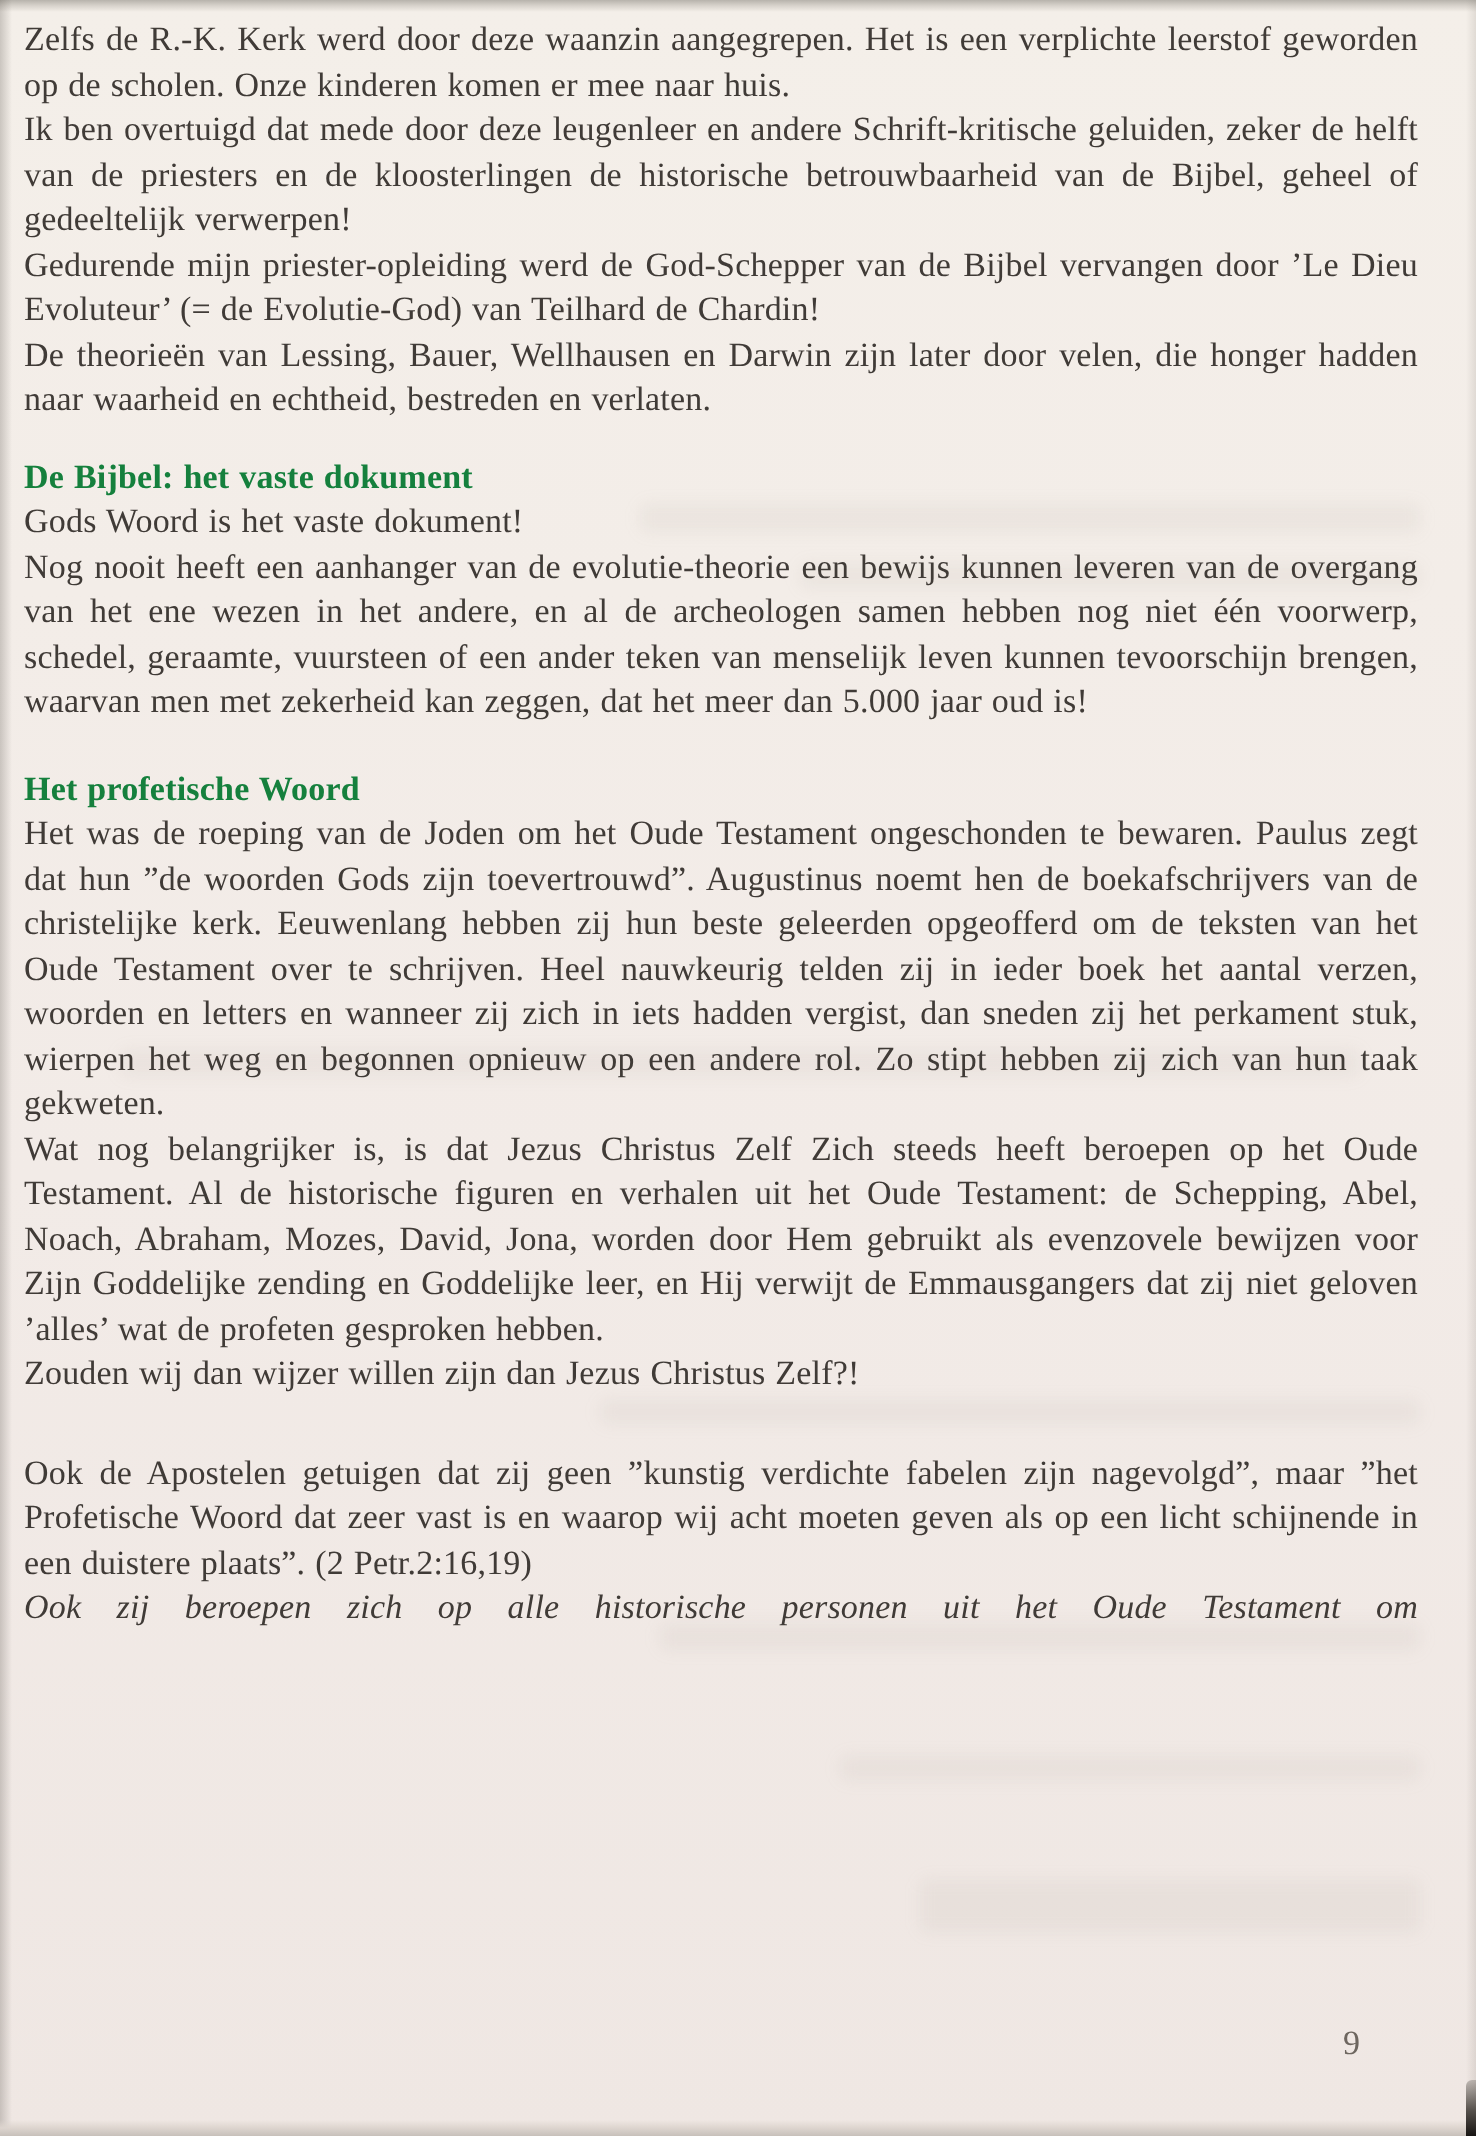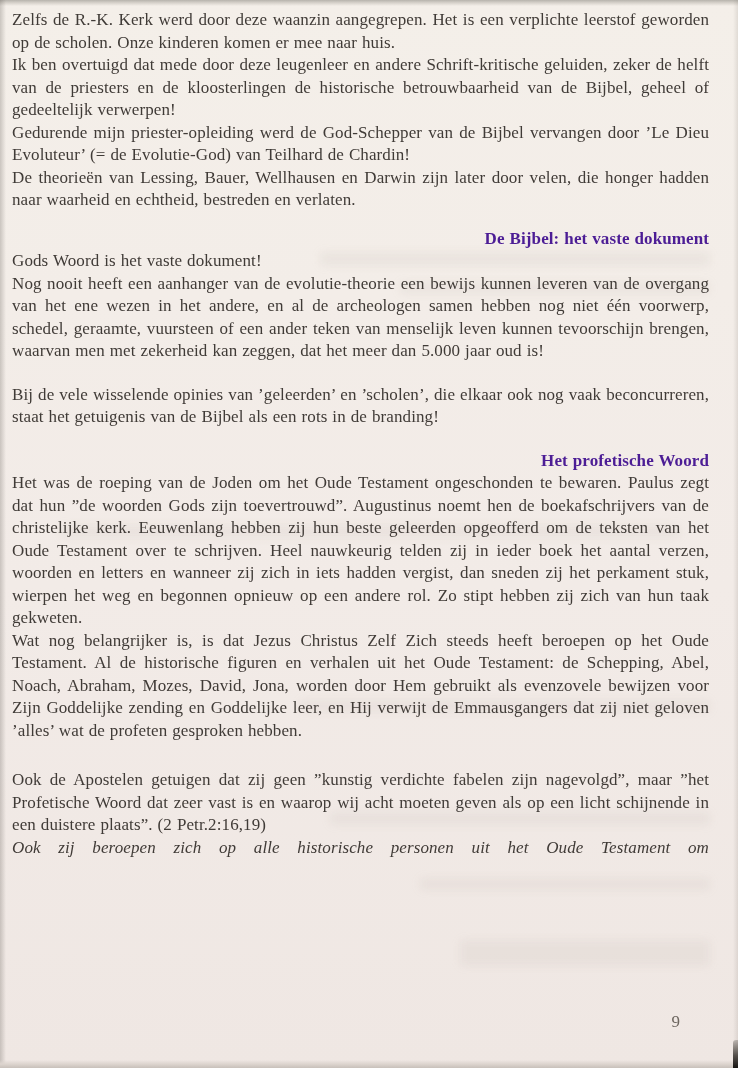--- a/index.html
+++ b/index.html
@@ -66,23 +66,23 @@
     word-spacing: 0.6px;
     letter-spacing: 0.1px;
   }
   .text-area p {
     margin: 0;
   }
   h2.section-heading {
     font-size: 17px;
     line-height: 22.5px;
     font-weight: 700;
-    color: #4c1d95;
+    color: #15803d;
     margin: 0;
-    text-align: right;
+    text-align: left;
   }
   .gap-before-sm { margin-top: 16px !important; }
   .gap-before-md { margin-top: 21px !important; }
   .gap-before-lg { margin-top: 27px !important; }
   .force-justify {
     text-align-last: justify;
     font-style: italic;
   }
   .page-number {
     position: absolute;
@@ -117,26 +117,26 @@
     <p>Gedurende mijn priester-opleiding werd de God-Schepper van de Bijbel vervangen door ’Le Dieu Evoluteur’ (= de Evolutie-God) van Teilhard de Chardin!</p>
     <p>De theorieën van Lessing, Bauer, Wellhausen en Darwin zijn later door velen, die honger hadden naar waarheid en echtheid, bestreden en verlaten.</p>
   </section>
 
   <section>
     <h2 class="section-heading gap-before-sm">De Bijbel: het vaste dokument</h2>
     <p>Gods Woord is het vaste dokument!</p>
     <p>Nog nooit heeft een aanhanger van de evolutie-theorie een bewijs kunnen leveren van de overgang van het ene wezen in het andere, en al de archeologen samen hebben nog niet één voorwerp, schedel, geraamte, vuursteen of een ander teken van menselijk leven kunnen tevoorschijn brengen, waarvan men met zekerheid kan zeggen, dat het meer dan 5.000 jaar oud is!</p>
   </section>
 
-  <p class="gap-before-md">Bij de vele wisselende opinies van ’geleerden’ en ’scholen’, die elkaar ook nog vaak beconcurreren, staat het getuigenis van de Bijbel als een rots in de branding!</p>
 
   <section>
     <h2 class="section-heading gap-before-md">Het profetische Woord</h2>
     <p>Het was de roeping van de Joden om het Oude Testament ongeschonden te bewaren. Paulus zegt dat hun ”de woorden Gods zijn toevertrouwd”. Augustinus noemt hen de boekafschrijvers van de christelijke kerk. Eeuwenlang hebben zij hun beste geleerden opgeofferd om de teksten van het Oude Testament over te schrijven. Heel nauwkeurig telden zij in ieder boek het aantal verzen, woorden en letters en wanneer zij zich in iets hadden vergist, dan sneden zij het perkament stuk, wierpen het weg en begonnen opnieuw op een andere rol. Zo stipt hebben zij zich van hun taak gekweten.</p>
     <p>Wat nog belangrijker is, is dat Jezus Christus Zelf Zich steeds heeft beroepen op het Oude Testament. Al de historische figuren en verhalen uit het Oude Testament: de Schepping, Abel, Noach, Abraham, Mozes, David, Jona, worden door Hem gebruikt als evenzovele bewijzen voor Zijn Goddelijke zending en Goddelijke leer, en Hij verwijt de Emmausgangers dat zij niet geloven ’alles’ wat de profeten gesproken hebben.</p>
+    <p>Zouden wij dan wijzer willen zijn dan Jezus Christus Zelf?!</p>
   </section>
 
   <section>
     <p class="gap-before-lg">Ook de Apostelen getuigen dat zij geen ”kunstig verdichte fabelen zijn nagevolgd”, maar ”het Profetische Woord dat zeer vast is en waarop wij acht moeten geven als op een licht schijnende in een duistere plaats”. (2 Petr.2:16,19)</p>
     <p class="force-justify">Ook zij beroepen zich op alle historische personen uit het Oude Testament om</p>
   </section>
 
 </main>
 
 <div class="page-number">9</div>

